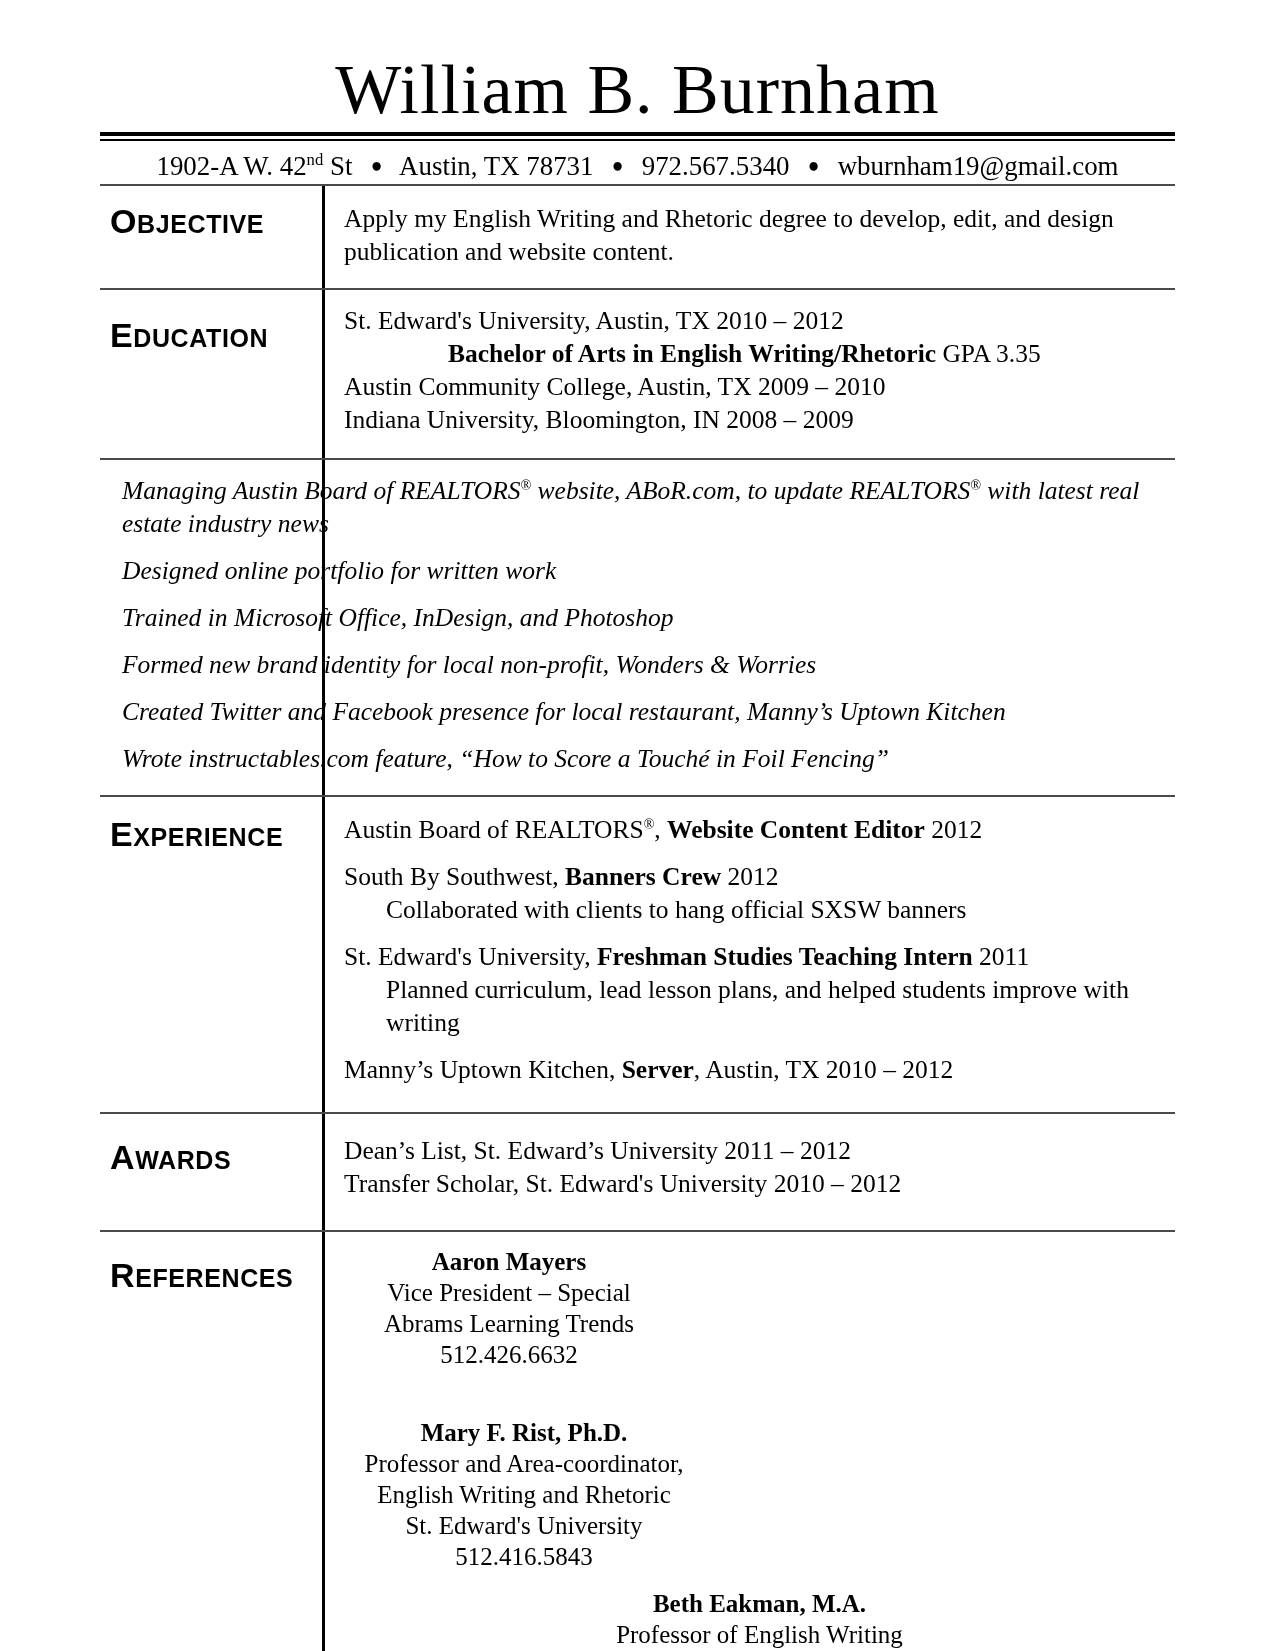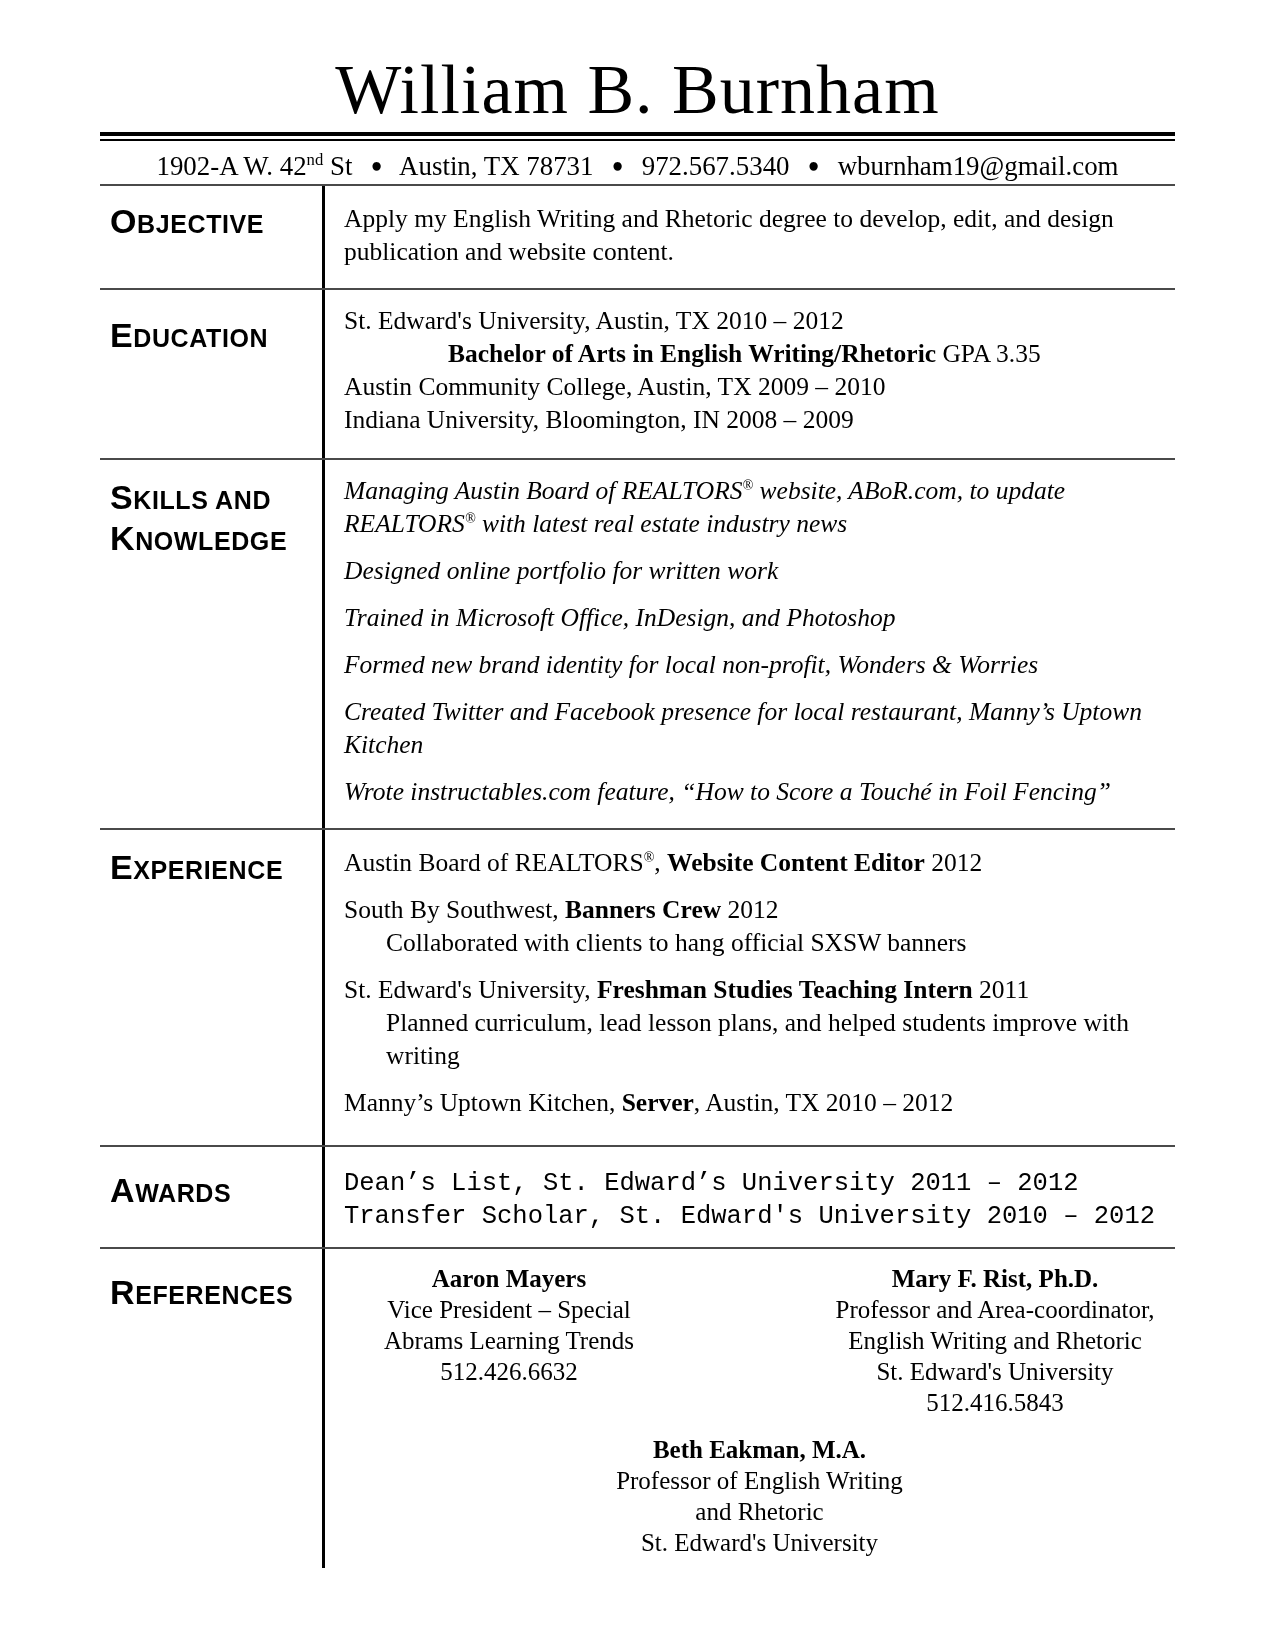--- a/index.html
+++ b/index.html
@@ -133,30 +133,31 @@
 
   
   .sec-objective  .sec-content { padding-top: 18px; padding-bottom: 20px; }
   .sec-objective  .sec-label   { padding-top: 18px; }
   .sec-education  .sec-content { padding-top: 16px; padding-bottom: 22px; }
   .sec-education  .sec-label   { padding-top: 28px; }
   .sec-skills     .sec-content { padding-bottom: 20px; font-style: italic; }
   .sec-skills     .sec-label   { padding-top: 20px; }
   .sec-experience .sec-content { padding-top: 18px; padding-bottom: 26px; }
   .sec-experience .sec-label   { padding-top: 20px; }
-  .sec-awards     .sec-content { padding-top: 22px; padding-bottom: 14px; font-family: Liberation Mono, monospace; }
+  .sec-awards     .sec-content { padding-top: 22px; padding-bottom: 30px; }
   .sec-awards     .sec-label   { padding-top: 26px; }
   .sec-references .sec-content { padding-top: 16px; padding-bottom: 10px; }
   .sec-references .sec-label   { padding-top: 26px; }
 
   
   .refs-row {
     display: flex;
     justify-content: space-between;
     gap: 47px;
+    flex-direction: column;
   }
   .ref-card {
     flex: 0 0 auto;
     text-align: center;
     font-size: 25px;
     line-height: 31px;
     width: 330px;
   }
   .ref-card .ref-name { font-weight: 700; }
   .ref-center {
@@ -207,24 +208,20 @@
       <div class="sec-content">
         <p class="tight">St. Edward's University, Austin, TX 2010 – 2012</p>
         <p class="tight indent-2"><b>Bachelor of Arts in English Writing/Rhetoric</b><span> GPA 3.35</span></p>
         <p class="tight">Austin Community College, Austin, TX 2009 – 2010</p>
         <p class="tight">Indiana University, Bloomington, IN 2008 – 2009</p>
       </div>
     </div>
 
     <div class="section sec-skills">
       <div class="hr"></div>
-      <div class="sec-label">
-        <div class="hdr"><span class="cap">S</span><span>kills and</span></div>
-        <div class="hdr"><span class="cap">K</span><span>nowledge</span></div>
-      </div>
       <div class="sec-content">
         <p class="item"><span>Managing Austin Board of REALTORS</span><sup class="reg">®</sup><span> website, ABoR.com, to update REALTORS</span><sup class="reg">®</sup><span> with latest real estate industry news</span></p>
         <p class="item">Designed online portfolio for written work</p>
         <p class="item">Trained in Microsoft Office, InDesign, and Photoshop</p>
         <p class="item">Formed new brand identity for local non-profit, Wonders &amp; Worries</p>
         <p class="item">Created Twitter and Facebook presence for local restaurant, Manny’s Uptown Kitchen</p>
         <p class="item">Wrote instructables.com feature, “How to Score a Touché in Foil Fencing”</p>
       </div>
     </div>
 

